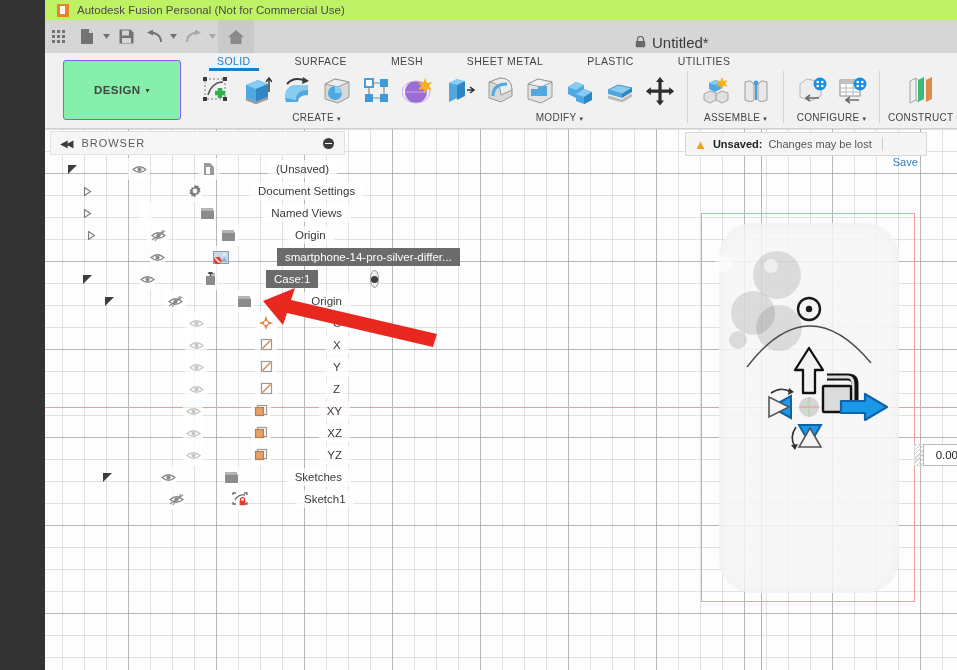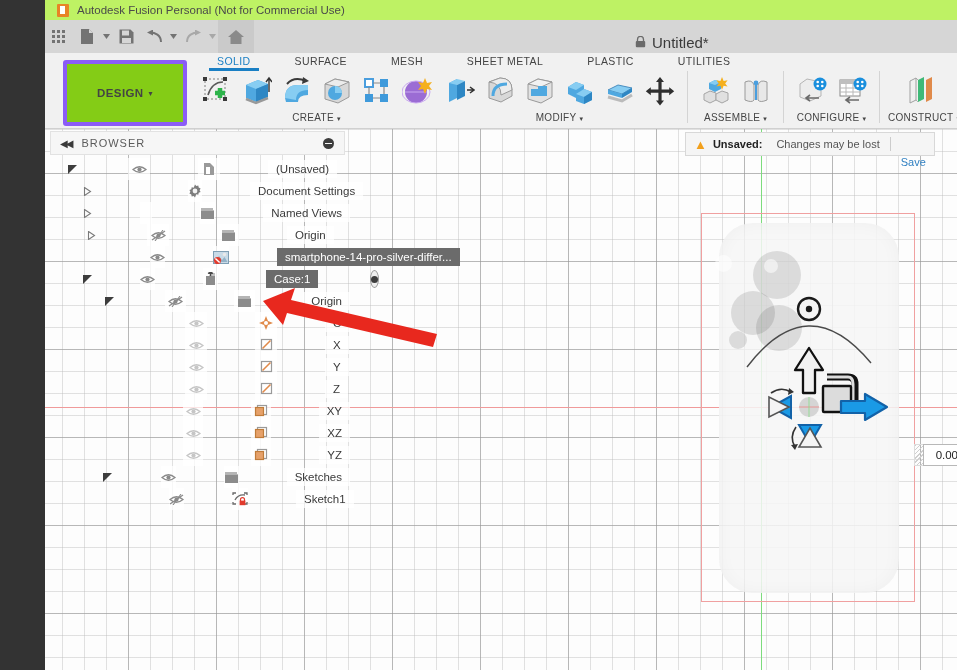--- a/index.html
+++ b/index.html
@@ -46,21 +46,21 @@
 
   
   .unsaved-bar{
     position:absolute;left:640px;top:132px;height:22px;
     display:flex;align-items:center;gap:0;
     background:#f5f5f5;border:1px solid #d8d8d8;padding:0 8px;
     font-size:11px;color:#333;white-space:nowrap;
   }
   .unsaved-bar .warn{color:#f2a01c;font-size:13px;margin-right:6px;line-height:1;}
   .unsaved-bar .lbl{font-weight:bold;color:#222;}
-  .unsaved-bar .msg{color:#555;margin-left:14px;}
+  .unsaved-bar .msg{color:#555;margin-left:6px;}
   .unsaved-bar .sep{width:1px;height:14px;background:#cccccc;margin:0 10px;}
   .unsaved-bar .save{color:#2f7fc1;cursor:pointer;margin-top:36px;}
 
   
   .dim-wrap{position:absolute;left:869px;top:444px;display:flex;align-items:center;}
   .dim-grip{width:9px;height:22px;background:
       repeating-linear-gradient(135deg,#cfcfcf 0 1px,transparent 1px 3px);
       border:1px solid #dcdcdc;border-right:none;box-sizing:border-box;}
   .dim-box{
     width:70px;height:22px;box-sizing:border-box;border:1px solid #b8b8b8;
@@ -86,21 +86,21 @@
   .home-btn{width:36px;height:33px;display:flex;align-items:center;justify-content:center;background:#cacaca;cursor:pointer;}
   .tabstrip{flex:1;height:33px;background:#d6d6d6;}
 
   
   .ribbon{
     position:absolute;left:0;top:53px;width:912px;height:75px;background:#f1f1f1;
     border-bottom:1px solid #d0d0d0;
   }
   .design-chip{
     position:absolute;left:18px;top:7px;width:116px;height:58px;
-    border:4px solid #8b5cf6;border-radius:3px;background:#84cc16;
+    border:1px solid #8b5cf6;border-radius:3px;background:#86efac;
     display:flex;align-items:center;justify-content:center;
     font-size:11.5px;color:#444;font-weight:bold;letter-spacing:.4px;cursor:pointer;
   }
   .design-chip .cc{margin-left:5px;font-size:8px;font-weight:normal;}
 
   .tabrow{position:absolute;left:150px;top:2px;height:15px;display:flex;align-items:flex-start;}
   .rtab{font-size:10.5px;color:#444;letter-spacing:.4px;padding:0 22px;cursor:pointer;position:relative;}
   .rtab.active{color:#1a7fc4;}
   .rtab.active:after{content:"";position:absolute;left:14px;right:14px;bottom:-4px;height:3px;background:#1a7fc4;}
 

